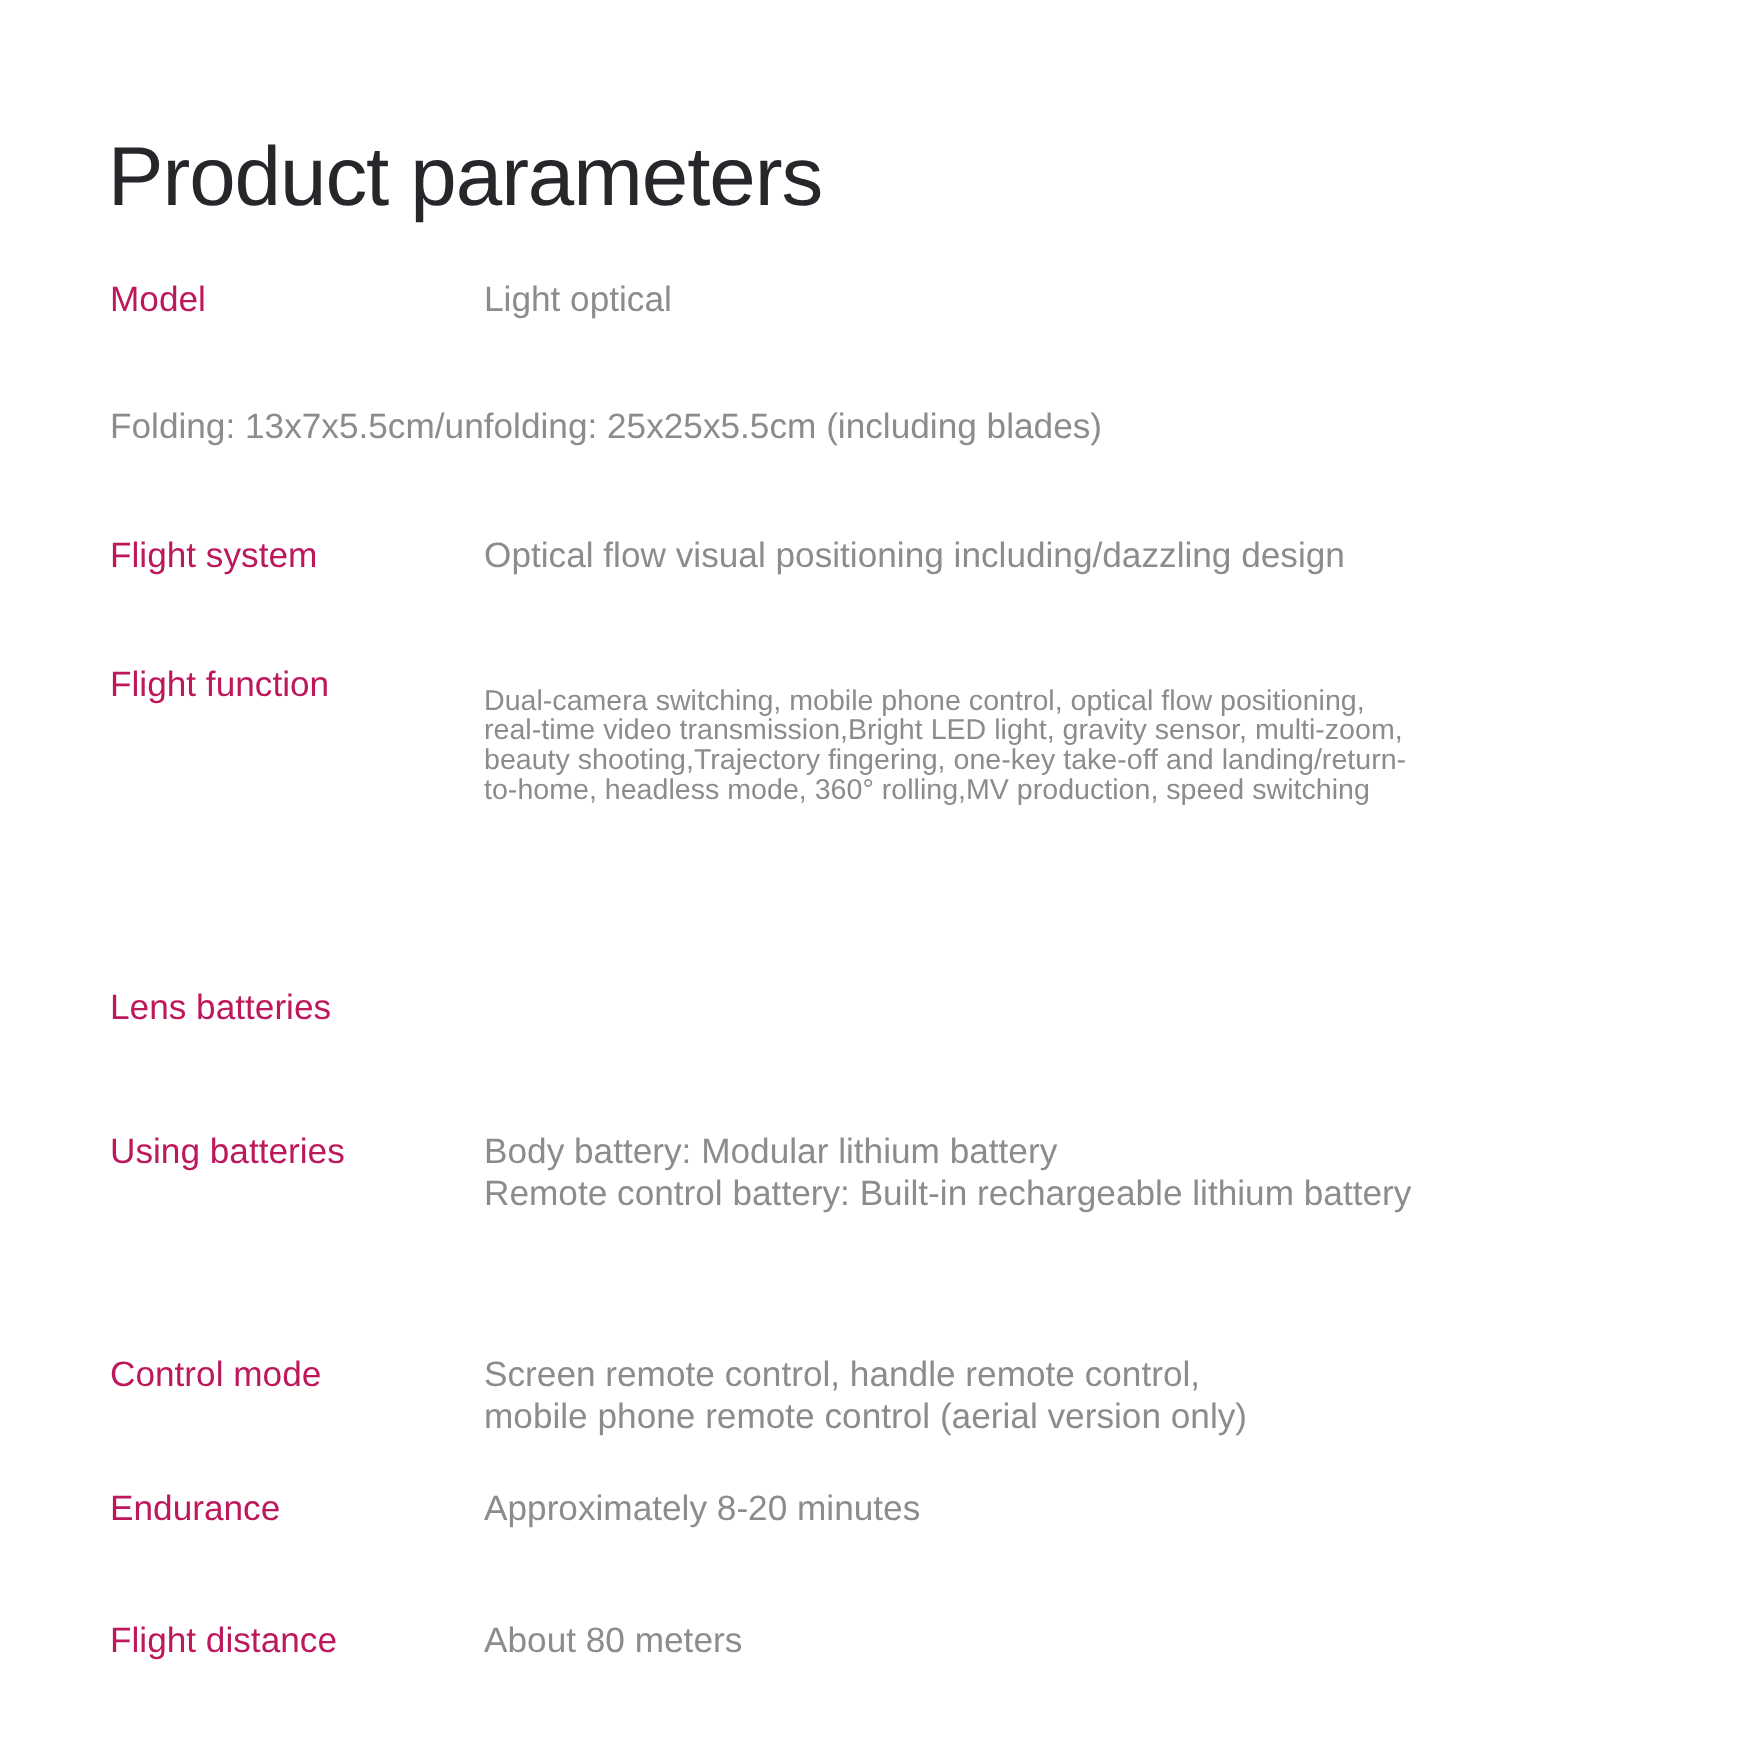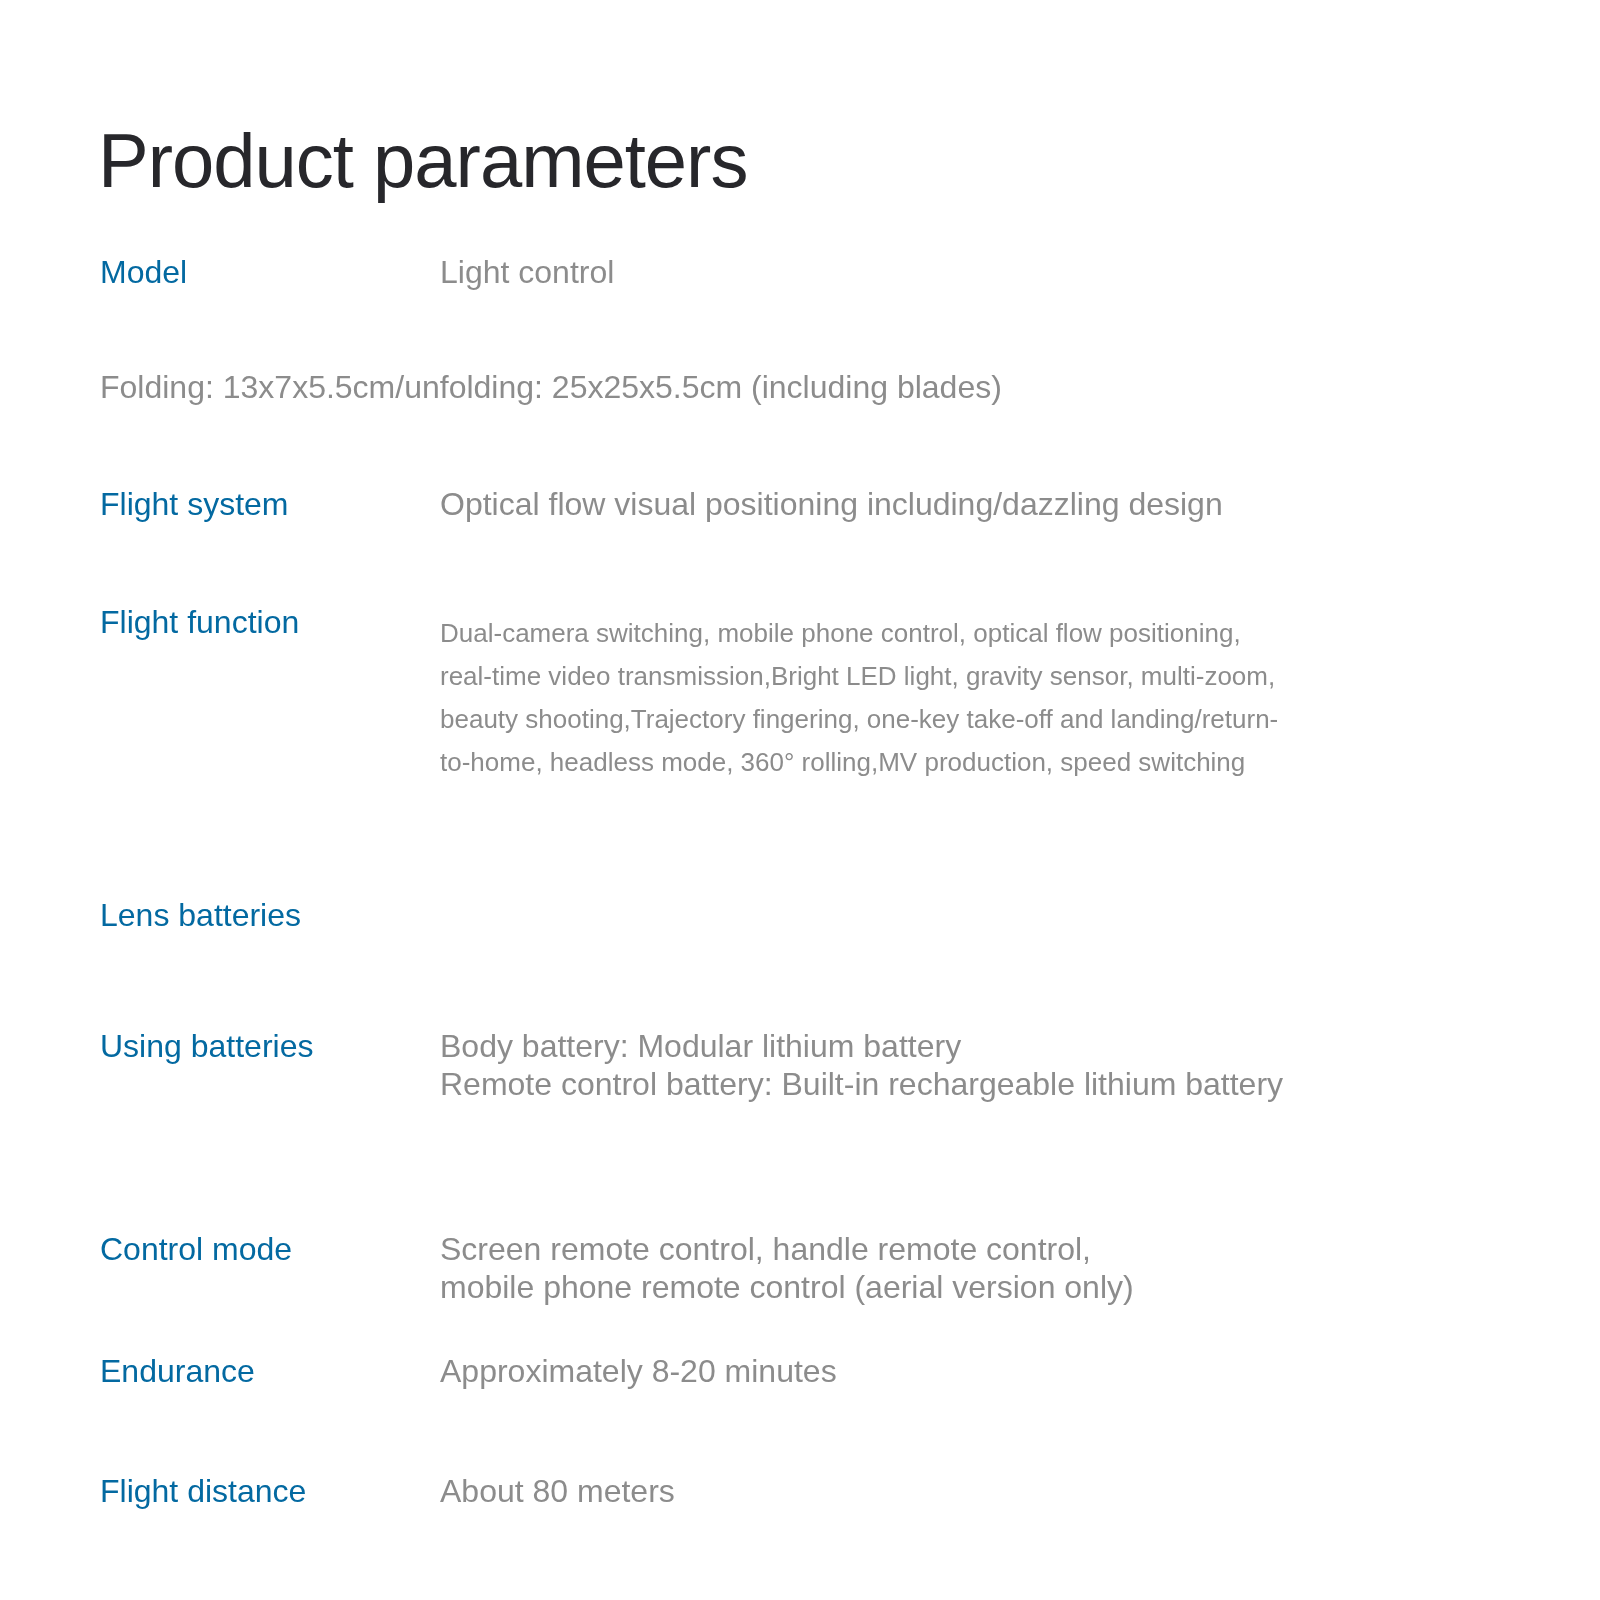--- a/index.html
+++ b/index.html
@@ -30,47 +30,47 @@
     position: absolute;
     left: 100px;
     right: 60px;
     display: flex;
     align-items: flex-start;
   }
   .spec-label {
     flex: 0 0 340px;
     font-size: 32px;
     line-height: 38px;
-    color: #0369a1;
+    color: #be185d;
     white-space: nowrap;
   }
   .spec-value {
     flex: 1 1 auto;
     font-size: 32px;
     line-height: 38px;
     color: #8c8c8c;
     white-space: pre-line;
   }
   .spec-value.small {
     font-size: 26px;
-    line-height: 43px;
+    line-height: 27px;
     position: relative;
-    top: 9px;
+    top: 20px;
   }
 </style>
 </head>
 <body>
 
 <div class="page">
 
   <h1 class="page-title">Product parameters</h1>
 
   <div class="spec-row" style="top:253px">
     <div class="spec-label">Model</div>
-    <div class="spec-value">Light control</div>
+    <div class="spec-value">Light optical</div>
   </div>
 
   <div class="spec-row" style="top:368px">
     <div class="spec-value">Folding: 13x7x5.5cm/unfolding: 25x25x5.5cm (including blades)</div>
   </div>
 
   <div class="spec-row" style="top:485px">
     <div class="spec-label">Flight system</div>
     <div class="spec-value">Optical flow visual positioning including/dazzling design</div>
   </div>

